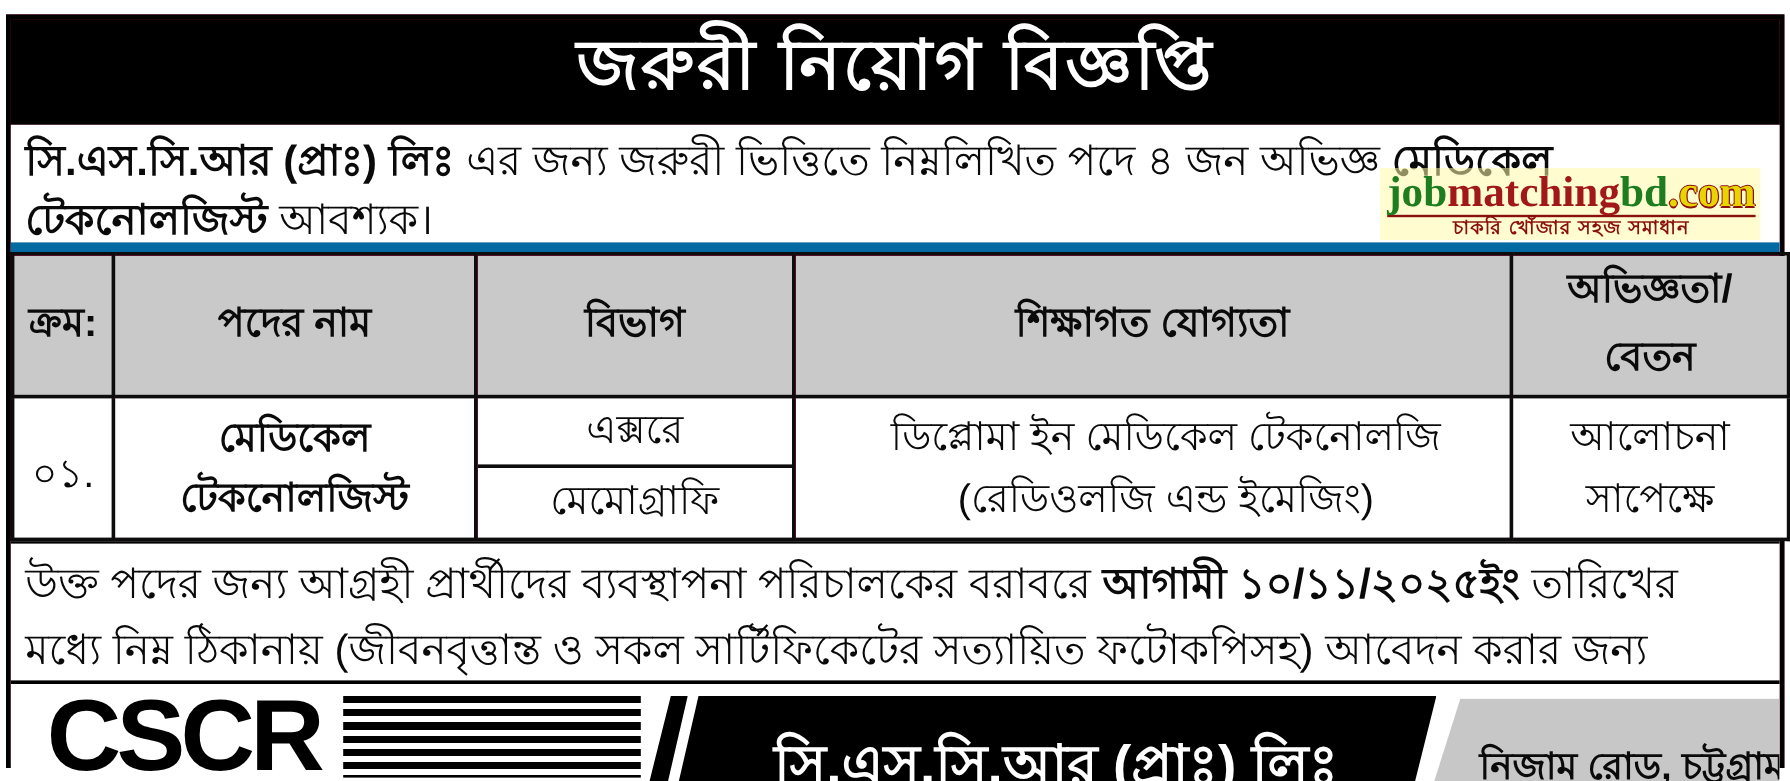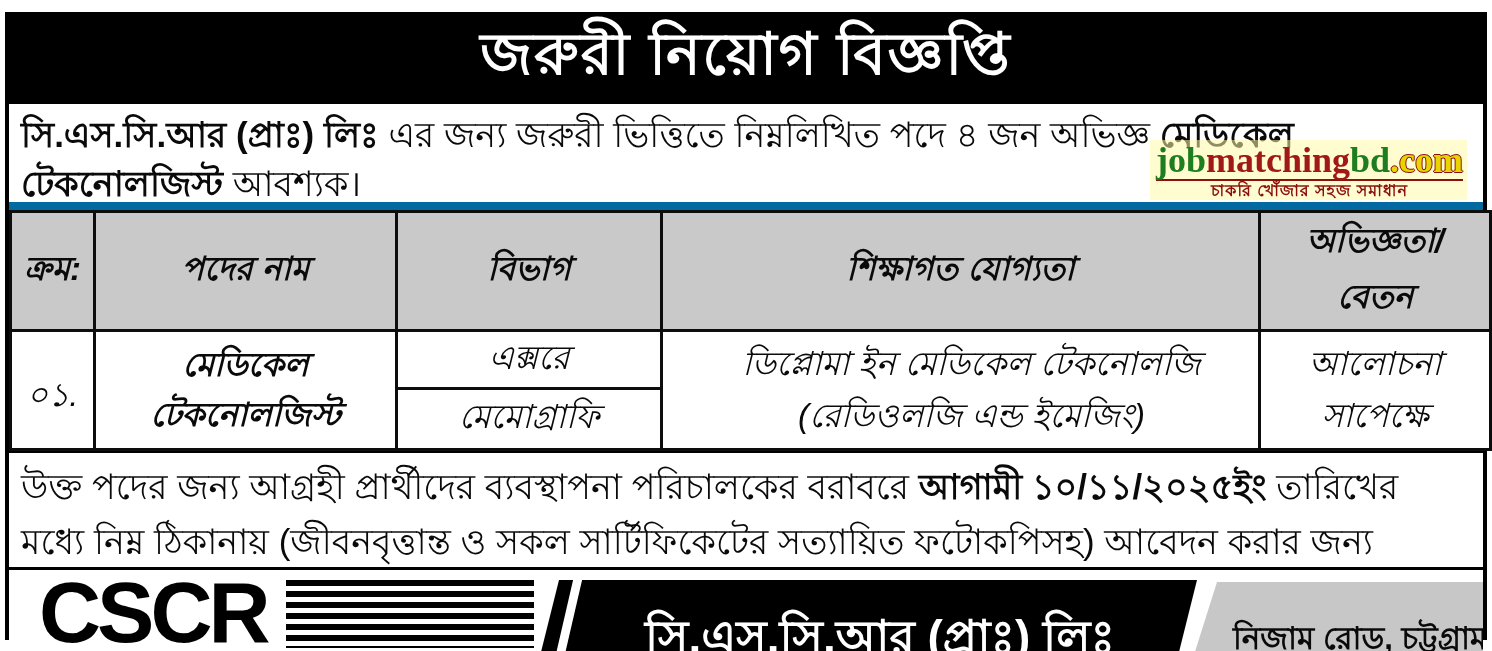--- a/index.html
+++ b/index.html
@@ -52,21 +52,21 @@
     text-shadow: -1px 0 #8a0f0f, 1px 0 #8a0f0f, 0 -1px #8a0f0f, 0 1px #8a0f0f;
   }
   .wm-tagline {
     font-size: 16px; font-weight: bold; color: #8a0f0f;
     margin-top: 2px; letter-spacing: 1px;
   }
 
   
   table.jobs {
     width: 100%; border-collapse: collapse; table-layout: fixed;
-    font-size: 33px; color: #0a0a0a; font-style: italic;
+    font-size: 33px; color: #0a0a0a;
   }
   table.jobs th, table.jobs td {
     border: 3px solid #0d0d0d; text-align: center; vertical-align: middle;
     overflow: hidden;
   }
   table.jobs th {
     background: #c9c9c9; font-weight: bold; height: 46px;
     font-size: 33px; padding: 2px 4px;
   }
   table.jobs td { height: 116px; background: #fff; }

